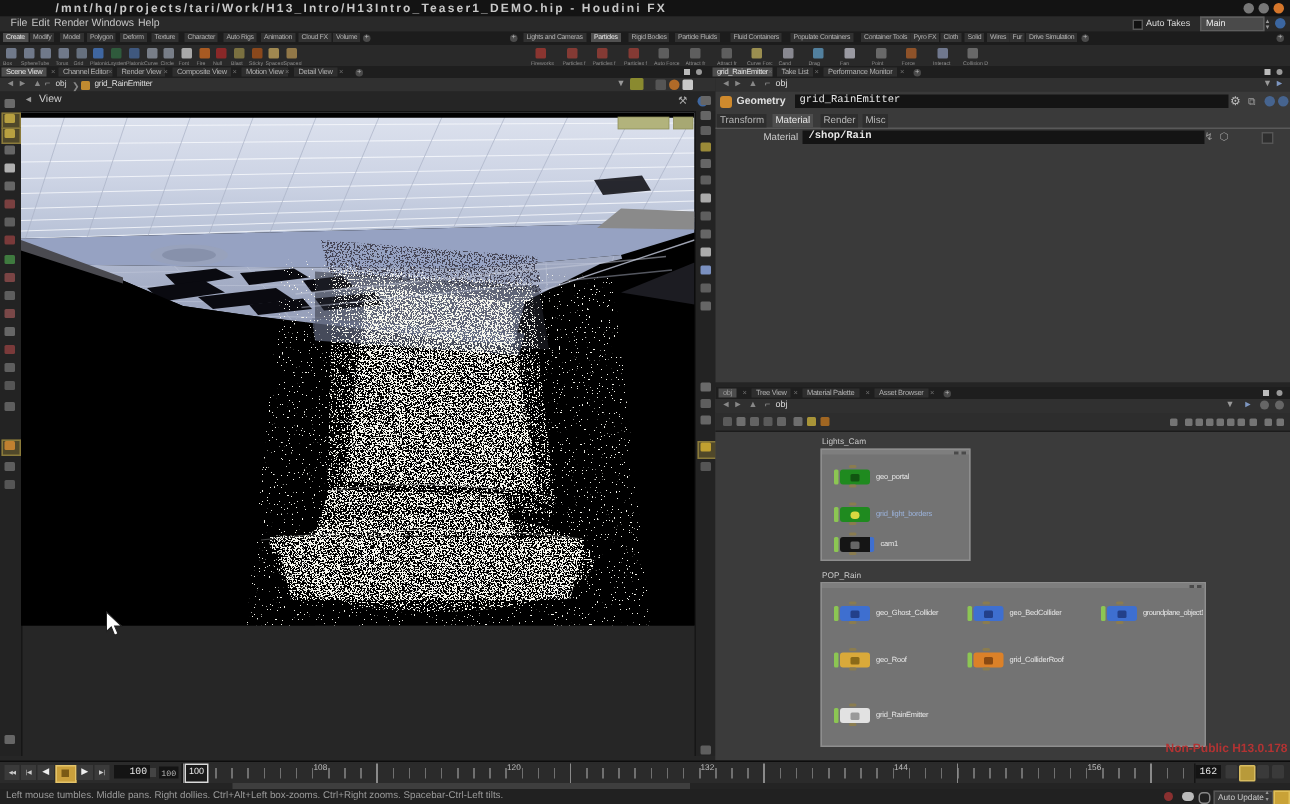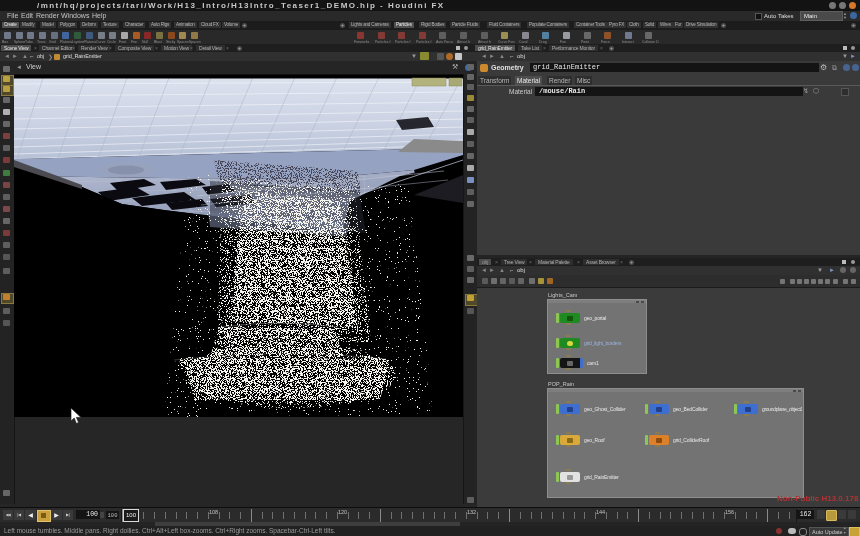--- a/index.html
+++ b/index.html
@@ -397,21 +397,21 @@
   <div class="abs" style="left:366px;top:3px;width:7px;height:7px;border-radius:4px;background:#46648f;"></div>
   <div class="abs" style="left:375px;top:3px;width:7px;height:7px;border-radius:4px;background:#46648f;"></div>
 
   <div class="abs" style="left:0;top:14px;width:383px;height:10px;border-bottom:1px solid #595959;font-size:6.5px;">
     <span class="tab" style="position:absolute;left:1px;top:1px;">Transform</span>
     <span class="tab act" style="position:absolute;left:38px;top:1px;">Material</span>
     <span class="tab" style="position:absolute;left:70px;top:1px;">Render</span>
     <span class="tab" style="position:absolute;left:98px;top:1px;">Misc</span>
   </div>
   <span class="abs" style="left:32px;top:27px;font-size:6.5px;color:#ccc;">Material</span>
-  <div class="fld abs" style="left:58px;top:26px;width:264px;height:9px;font-size:7px;font-weight:bold;padding-left:4px;">/mouse/Rain</div>
+  <div class="fld abs" style="left:58px;top:26px;width:264px;height:9px;font-size:7px;font-weight:bold;padding-left:4px;">/shop/Rain</div>
   <span class="abs" style="left:326px;top:26px;color:#999;font-size:7px;">↯</span>
   <span class="abs" style="left:336px;top:26px;color:#999;font-size:7px;">⬡</span>
   <div class="abs" style="left:364px;top:27px;width:6px;height:6px;background:#2e2e2e;border:1px solid #555;"></div>
 </div>
 <div class="abs" style="left:477px;top:255px;width:383px;height:3px;background:#242424;"></div>
 
 <div class="abs" id="net" style="left:477px;top:258px;width:383px;height:249px;background:#3b3b3b;">
 
   <div class="abs" style="left:0;top:0;width:383px;height:8px;background:#1e1e1e;">
     <span class="pt act" style="left:2px;color:#999;">obj</span>

